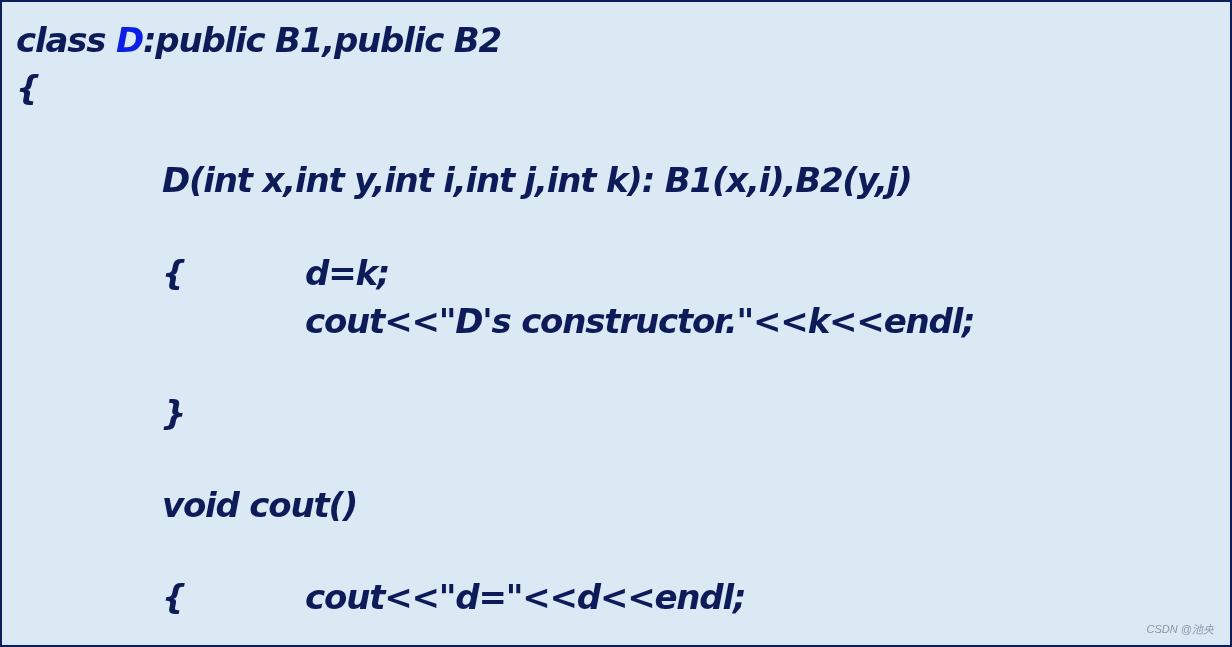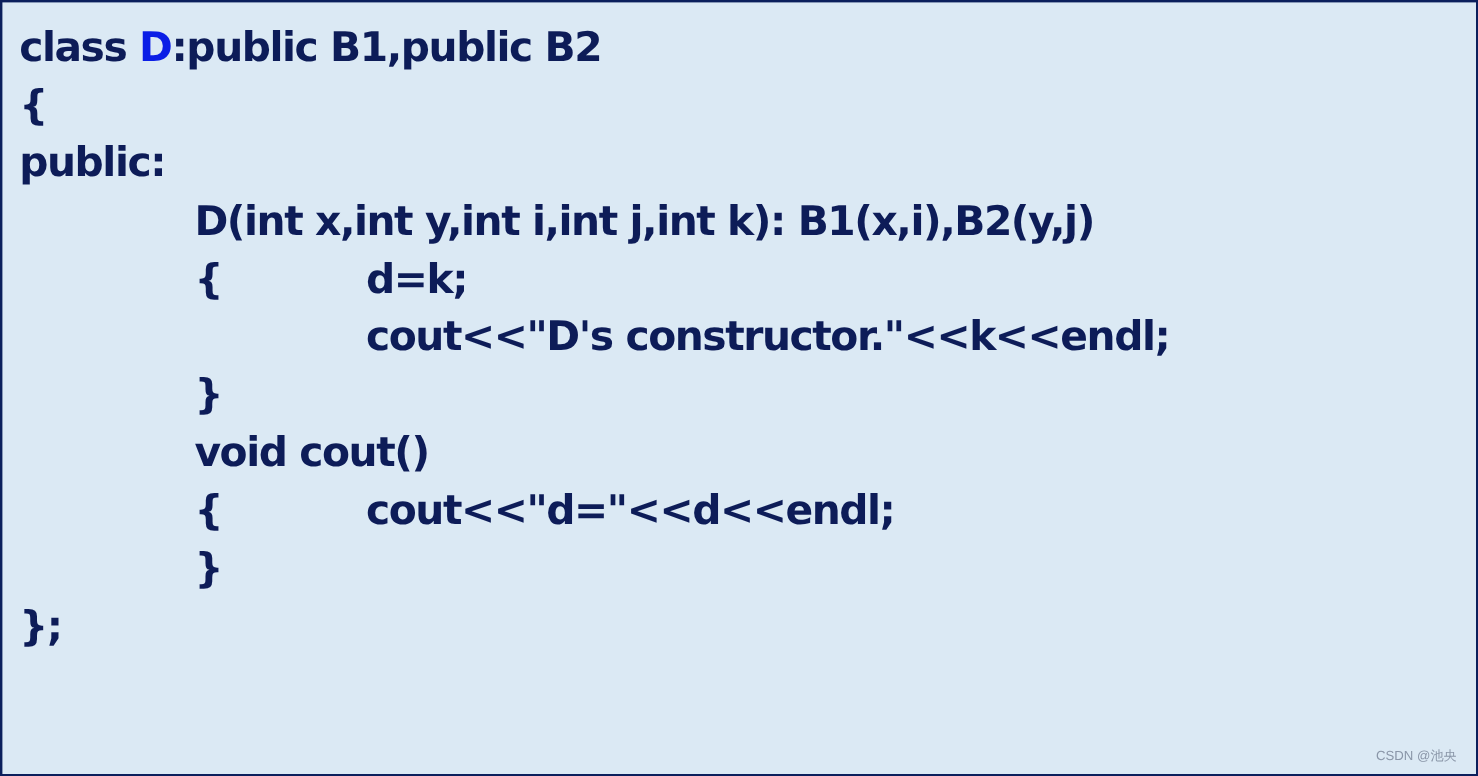--- a/index.html
+++ b/index.html
@@ -1,43 +1,42 @@
 <!DOCTYPE html>
 <html><head>
 <meta charset="utf-8">
 <style>
   html, body { margin:0; padding:0; }
   body { width:1232px; height:647px; background:#ffffff; position:relative; overflow:hidden; }
   .frame {
     position:absolute; left:0; top:0; width:1228px; height:643px;
-    background:#dbe9f4; border:2px solid #0b1f5c;
+    background:#dbe9f4; border:2px solid #0b1f5c;font-style:italic;
   }
   .code {
     position:absolute; left:14px; top:14px;
     font-family:"DejaVu Sans", sans-serif; font-weight:bold;
     font-size:34px; color:#0d1c58; letter-spacing:-1.2px;
   }
   .line { height:48.2px; line-height:48.2px; white-space:pre; }
-  .ind1 { padding-left:146px; }
+  .ind1 { padding-left:146px;margin-top:44px; }
   .ind2 { padding-left:289px; }
   .kw-d { color:#0b1ee6; }
   .gap { display:inline-block; width:120px; }
   .watermark {
     position:absolute; right:16px; bottom:8px;
     font-family:"Liberation Sans", sans-serif; font-size:11px; color:#8a96a8;margin-left:12px;
   }
 </style>
 </head>
 <body>
 
 <div class="frame">
   <div class="code">
     <div class="line"><span>class </span><span class="kw-d">D</span><span>:public B1,public B2</span></div>
     <div class="line">{</div>
-    <div class="line">public:</div>
     <div class="line ind1">D(int x,int y,int i,int j,int k): B1(x,i),B2(y,j)</div>
     <div class="line ind1"><span>{</span><span class="gap"></span><span>d=k;</span></div>
     <div class="line ind2">cout&lt;&lt;"D's constructor."&lt;&lt;k&lt;&lt;endl;</div>
     <div class="line ind1">}</div>
     <div class="line ind1">void cout()</div>
     <div class="line ind1"><span>{</span><span class="gap"></span><span>cout&lt;&lt;"d="&lt;&lt;d&lt;&lt;endl;</span></div>
     <div class="line ind1">}</div>
     <div class="line">};</div>
   </div>
   <div class="watermark">CSDN @池央</div>

